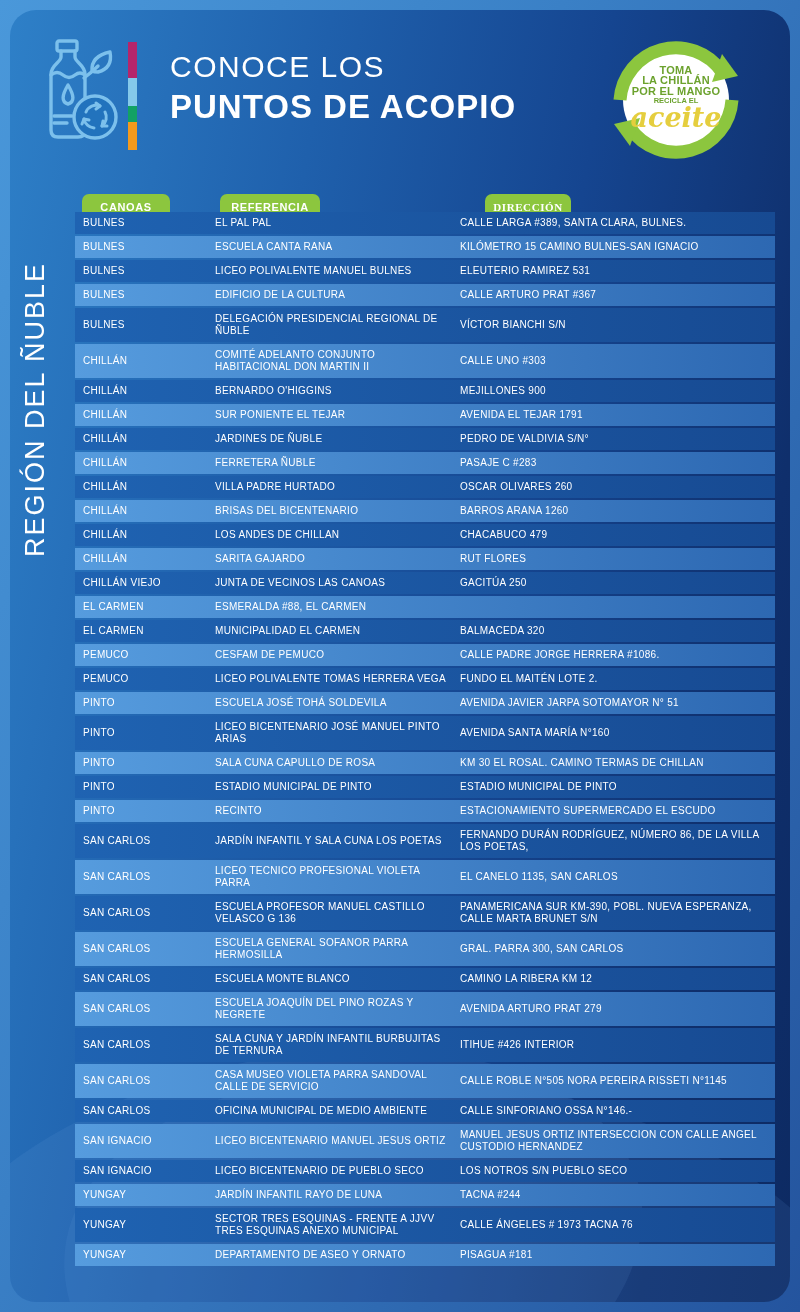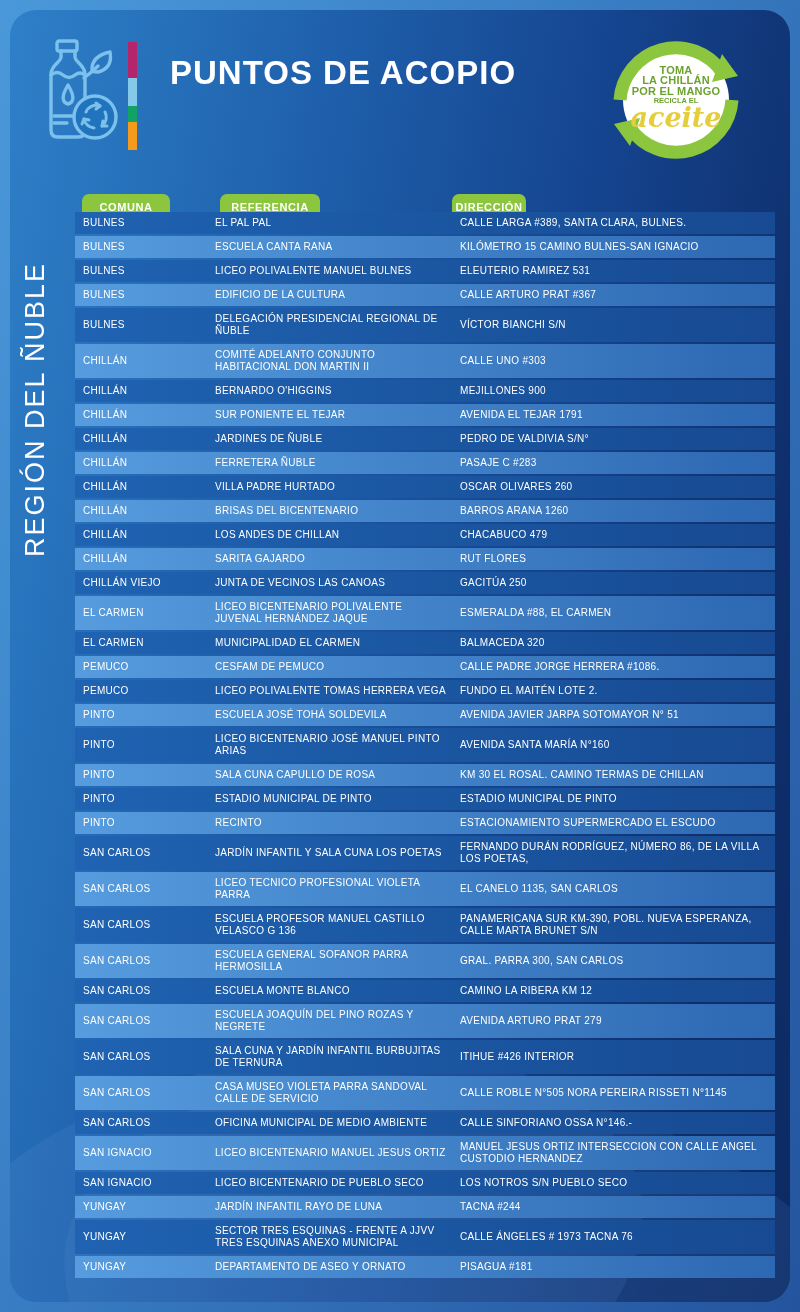--- a/index.html
+++ b/index.html
@@ -36,21 +36,21 @@
   .badge-line-sm { color:#6CA22E; font-weight:700; font-size:7.5px; line-height:9px; }
   .badge-word { color:#E5CE3E; font-size:27px; font-weight:700; font-style:italic;
     font-family:"DejaVu Serif", serif; line-height:26px; }
 
   
   .pill { position:absolute; top:184px; height:26px; background:#8CC63E; border-radius:7px;
     color:#fff; font-weight:700; font-size:11px; letter-spacing:0.6px;
     display:flex; align-items:center; justify-content:center; }
   .pill-comuna { left:72px; width:88px; }
   .pill-referencia { left:210px; width:100px;text-decoration:underline; }
-  .pill-direccion { left:442px; width:74px; }
+  .pill-direccion { left:475px; width:86px;font-family:Liberation Serif, serif; }
 
   
   .region { position:absolute; left:2px; top:214px; width:46px; height:372px;
     display:flex; align-items:center; justify-content:center; }
   .region span { writing-mode:vertical-rl; transform:rotate(180deg);
     color:#fff; font-size:27px; font-weight:400; letter-spacing:2px; white-space:nowrap; }
 
   
   .table { position:absolute; left:65px; top:202px; width:700px;
     display:flex; flex-direction:column; gap:2px; }
@@ -91,20 +91,21 @@
   </svg>
 
   <div class="color-bar">
     <span class="seg-magenta"></span>
     <span class="seg-lblue"></span>
     <span class="seg-green"></span>
     <span class="seg-orange"></span>
   </div>
 
   <div class="titles">
+    <div class="title1">CONOCE LOS</div>
     <div class="title2">PUNTOS DE ACOPIO</div>
   </div>
 
   <div class="badge">
     <svg width="140" height="140" viewBox="0 0 140 140">
       <circle cx="70" cy="70" r="53" fill="#ffffff"></circle>
       <g stroke="#8CC63E" stroke-width="13" fill="none">
         <path d="M 14 70 A 56 56 0 0 1 116 42"></path>
         <path d="M 126 70 A 56 56 0 0 1 24 98"></path>
       </g>
@@ -113,21 +114,21 @@
     </svg>
     <div class="badge-inner">
       <div class="badge-line">TOMA</div>
       <div class="badge-line">LA CHILLÁN</div>
       <div class="badge-line">POR EL MANGO</div>
       <div class="badge-line-sm">RECICLA EL</div>
       <div class="badge-word">aceite</div>
     </div>
   </div>
 
-  <div class="pill pill-comuna">COMUNA</div>
+  <div class="pill pill-comuna">CANOAS</div>
   <div class="pill pill-referencia">REFERENCIA</div>
   <div class="pill pill-direccion">DIRECCIÓN</div>
 
   <div class="region">
     <span>REGIÓN DEL ÑUBLE</span>
   </div>
 
   <div class="table">
   <div class="row row-dark">
     <div class="cell cell-comuna">BULNES</div>
@@ -214,21 +215,20 @@
   </div>
 
   <div class="row row-dark">
     <div class="cell cell-comuna">CHILLÁN VIEJO</div>
     <div class="cell cell-referencia">JUNTA DE VECINOS LAS CANOAS</div>
     <div class="cell cell-direccion">GACITÚA 250</div>
   </div>
 
   <div class="row row-light">
     <div class="cell cell-comuna">EL CARMEN</div>
-    <div class="cell cell-referencia">LICEO BICENTENARIO POLIVALENTE JUVENAL HERNÁNDEZ JAQUE</div>
     <div class="cell cell-direccion">ESMERALDA #88, EL CARMEN</div>
   </div>
 
   <div class="row row-dark">
     <div class="cell cell-comuna">EL CARMEN</div>
     <div class="cell cell-referencia">MUNICIPALIDAD EL CARMEN</div>
     <div class="cell cell-direccion">BALMACEDA 320</div>
   </div>
 
   <div class="row row-light">

